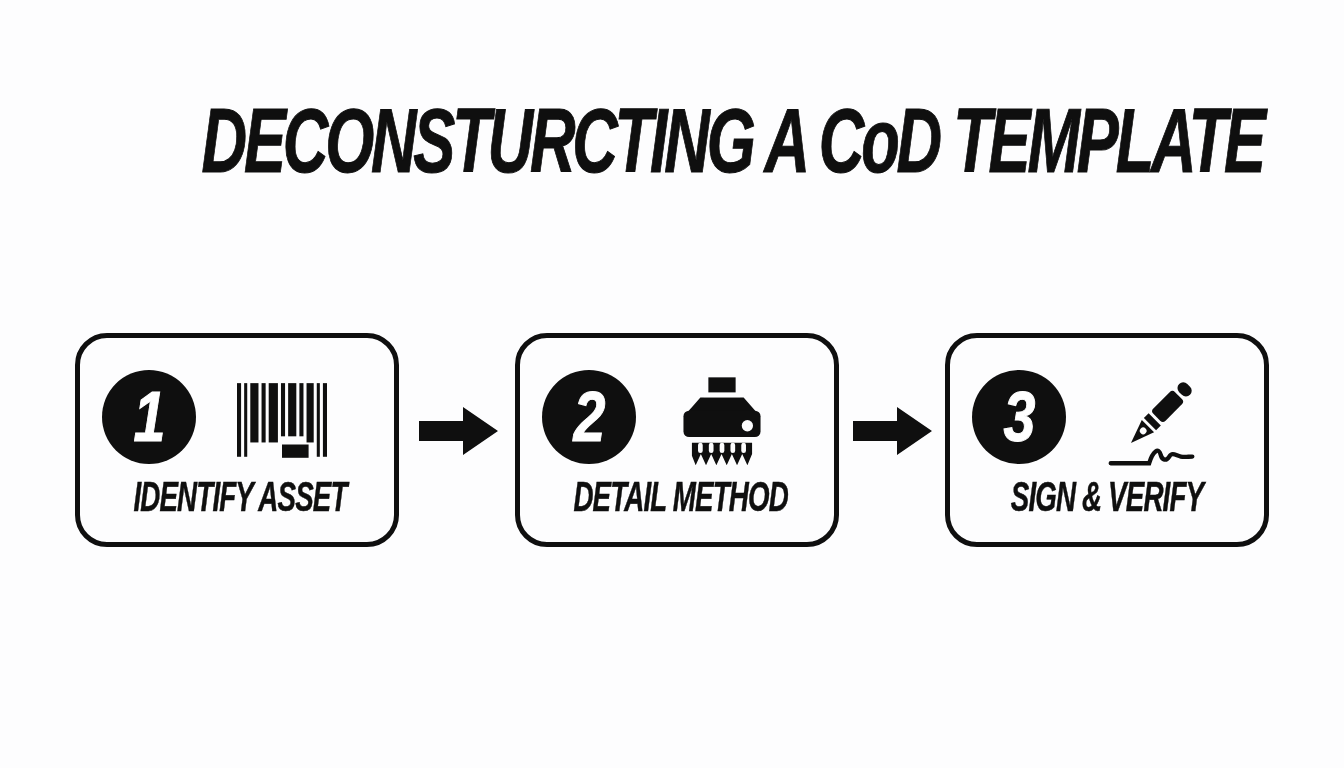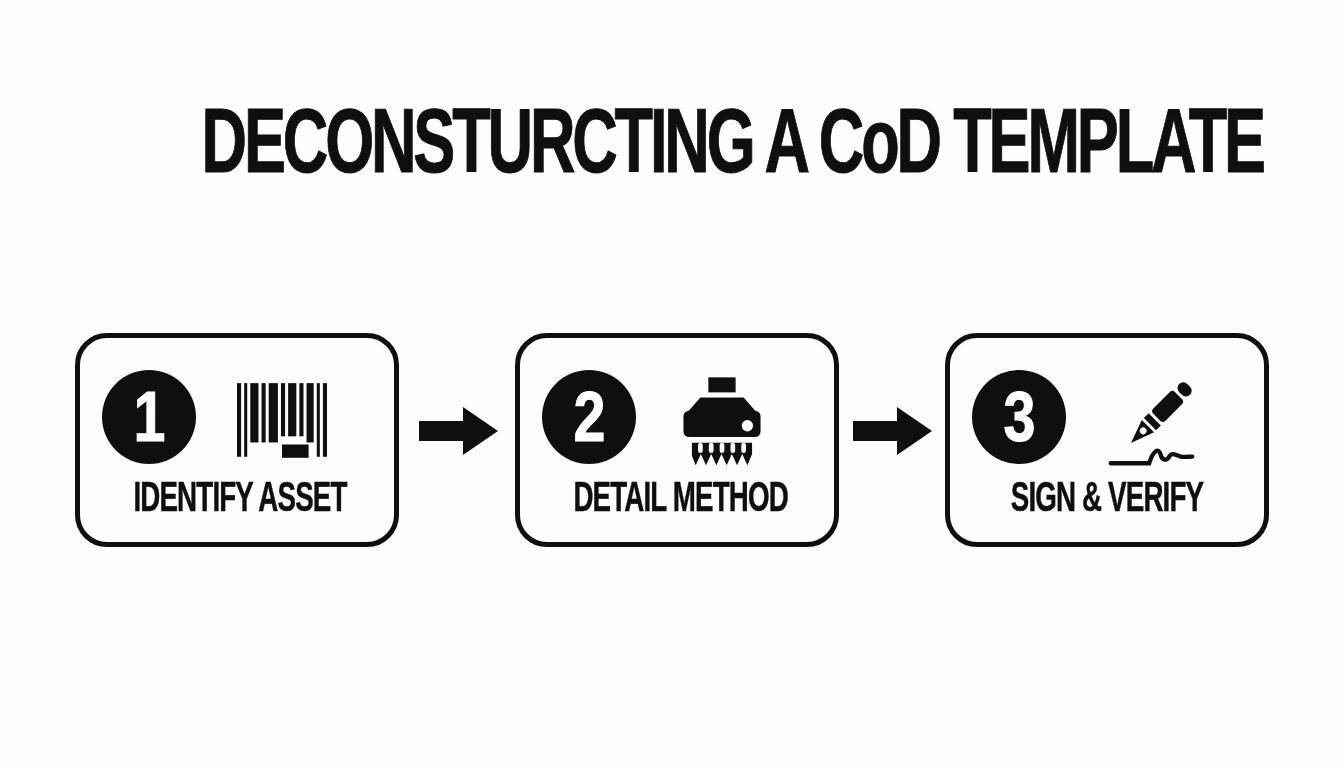--- a/index.html
+++ b/index.html
@@ -1,19 +1,19 @@
 <!DOCTYPE html>
 <html style="--ink: #0f0f0f; --bg: #fdfdfe;"><head>
 <meta charset="utf-8">
 <style>
   :root { --ink: #0f0f0f; --bg: #fdfdfe; }
   * { margin:0; padding:0; box-sizing:border-box; }
   html,body { width:1344px; height:768px; background:var(--bg); overflow:hidden;
               font-family:"Liberation Sans", sans-serif; color:var(--ink); }
-  .canvas { position:relative; width:1344px; height:768px; background:var(--bg); }
+  .canvas { position:relative; width:1344px; height:768px; background:var(--bg);font-style:italic; }
 
   .title {
     position:absolute; top:96px; left:0; width:100%; text-align:center;
     font-size:90px; font-weight:bold; line-height:1; letter-spacing:-0.05em;
     transform:scaleX(0.70); transform-origin:50% 50%;
     white-space:nowrap; -webkit-text-stroke:1px var(--ink);
   }
 
   .step-box {
     position:absolute; top:333px; width:324px; height:214px;

